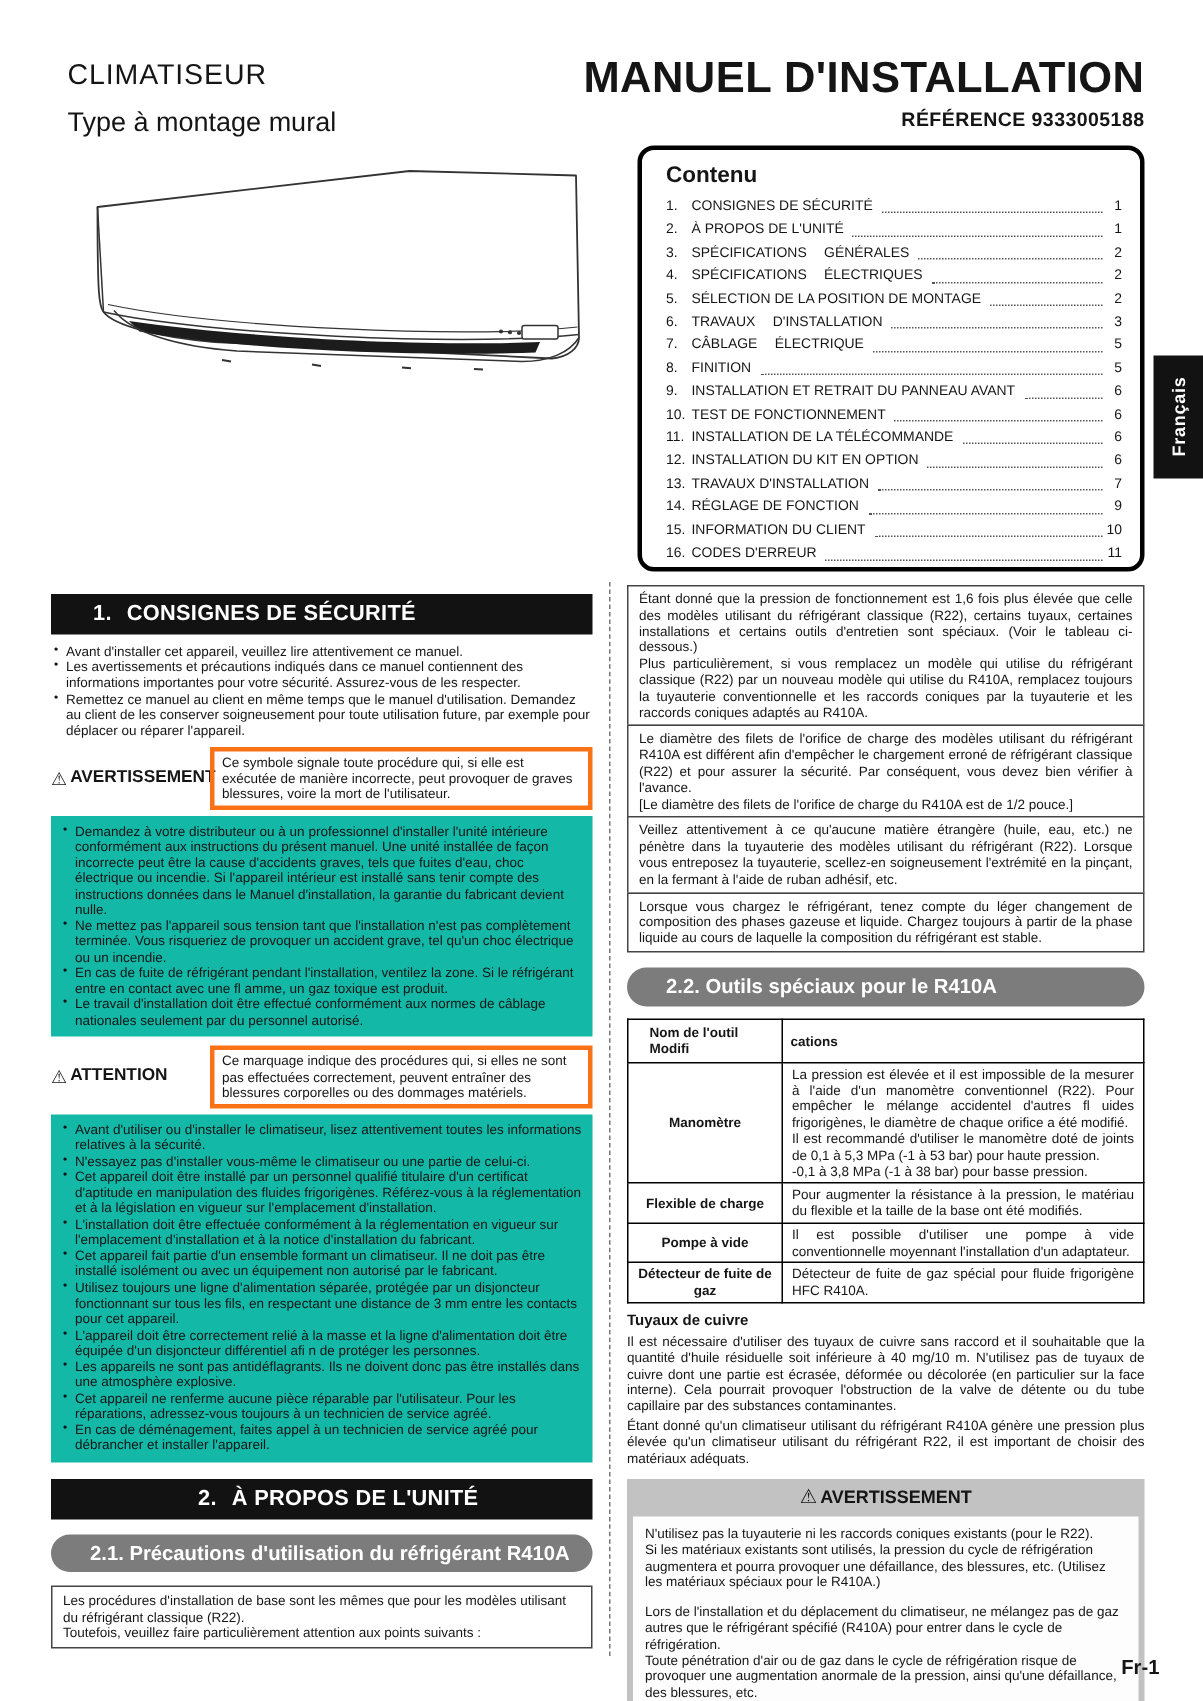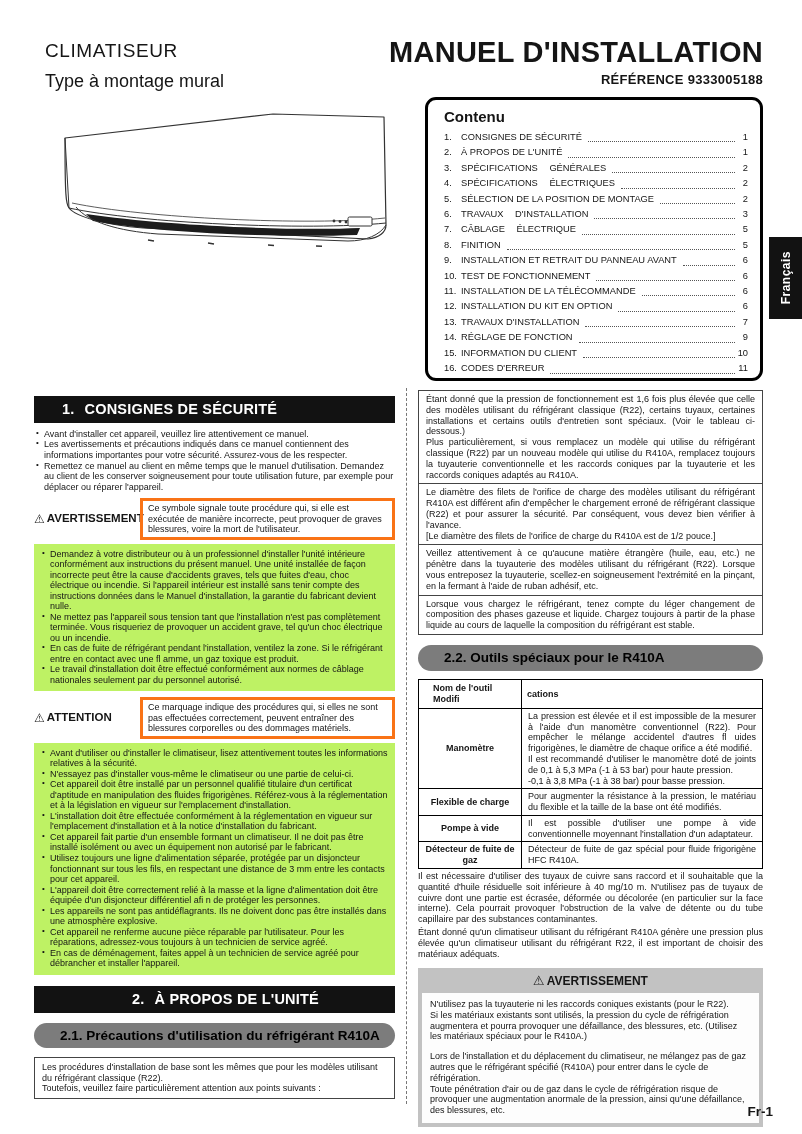--- a/index.html
+++ b/index.html
@@ -48,23 +48,23 @@
 
   .intro-bullets{margin:6px 0 4px 0;}
   ul.b{list-style:none;margin:0;padding:0 0 0 2px;}
   ul.b li{position:relative;padding-left:8px;margin:0;}
   ul.b li::before{content:"\2022";position:absolute;left:0;top:-1px;font-size:8px;}
 
   .warnhead{display:flex;align-items:stretch;margin-top:6px;}
   .warnhead .wlabel{width:106px;display:flex;align-items:center;font-weight:bold;font-size:11.5px;flex:none;}
   .wicon{font-family:"DejaVu Sans",sans-serif;font-size:12px;margin-right:2px;font-weight:bold;}
   .warnhead .wdesc{flex:1;border:3px solid #f97316;padding:2px 5px;}
-  .graybox{background:#bef264;margin-top:4px;padding:5px 7px 6px 6px;}
-
-  .rounded-bar{background:#7c7c7c;color:#000000;font-weight:bold;font-size:13.5px;border-radius:14px;
+  .graybox{background:#14b8a6;margin-top:4px;padding:5px 7px 6px 6px;}
+
+  .rounded-bar{background:#7c7c7c;color:#ffffff;font-weight:bold;font-size:13.5px;border-radius:14px;
     padding:5px 8px 5px 26px;margin-top:10px;}
   .box21{border:1px solid #444;margin-top:9px;padding:4px 7px;}
   .box21 p{margin:0;}
 
   
   .rbox{border:1px solid #444;padding:3px 7px;text-align:justify;margin-top:-1px;background:#fff;}
   .rbox:first-child{margin-top:0;}
   .rbox p{margin:0;}
 
   table.tools{width:100%;border-collapse:collapse;margin-top:8px;font-size:9px;}
@@ -333,20 +333,21 @@
     </tr>
     <tr>
       <td class="c1">Détecteur de fuite de gaz</td>
       <td class="dsc">
             <p>Détecteur de fuite de gaz spécial pour fluide frigorigène HFC R410A.</p>
           </td>
     </tr>
   </tbody>
     </table>
 
+  <div class="copper-h">Tuyaux de cuivre</div>
   <p class="copper-p">Il est nécessaire d'utiliser des tuyaux de cuivre sans raccord et il souhaitable que la quantité d'huile résiduelle soit inférieure à 40 mg/10 m. N'utilisez pas de tuyaux de cuivre dont une partie est écrasée, déformée ou décolorée (en particulier sur la face interne). Cela pourrait provoquer l'obstruction de la valve de détente ou du tube capillaire par des substances contaminantes.</p>
   <p class="copper-p">Étant donné qu'un climatiseur utilisant du réfrigérant R410A génère une pression plus élevée qu'un climatiseur utilisant du réfrigérant R22, il est important de choisir des matériaux adéquats.</p>
 
   <div class="warn2">
     <div class="warn2-band">
       <span class="wicon">⚠</span><span>AVERTISSEMENT</span>
     </div>
     <div class="warn2-body">
       <p class="bold">N'utilisez pas la tuyauterie ni les raccords coniques existants (pour le R22).</p>
       <p>Si les matériaux existants sont utilisés, la pression du cycle de réfrigération augmentera et pourra provoquer une défaillance, des blessures, etc. (Utilisez les matériaux spéciaux pour le R410A.)</p>

